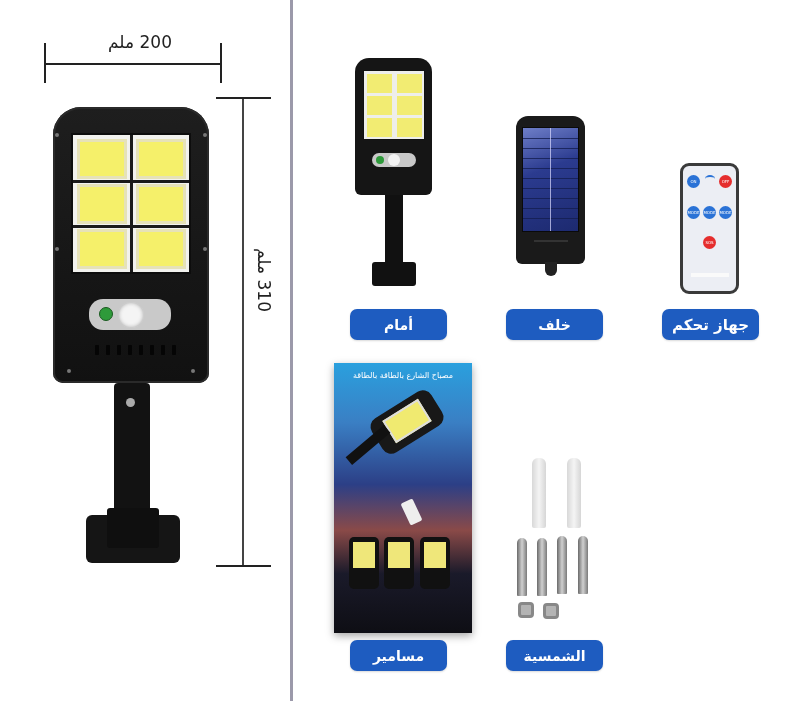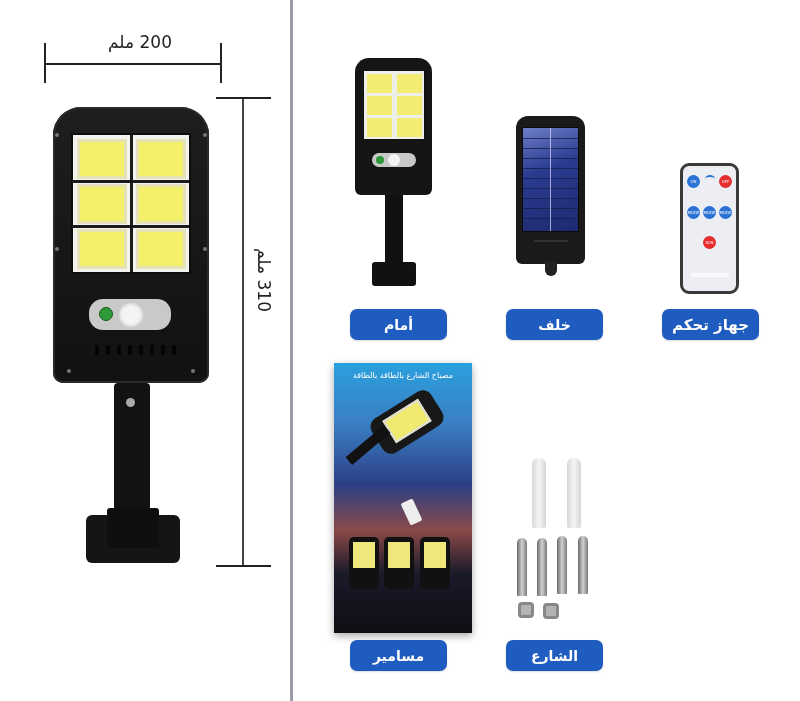--- a/index.html
+++ b/index.html
@@ -203,13 +203,13 @@
   <div class="bolt" style="left:557px;top:536px;"></div>
   <div class="bolt" style="left:578px;top:536px;"></div>
   <div class="nut" style="left:518px;top:602px;"></div>
   <div class="nut" style="left:543px;top:603px;"></div>
 </div>
 
 <div class="tag" style="left:350px;top:309px;width:97px;">أمام</div>
 <div class="tag" style="left:506px;top:309px;width:97px;">خلف</div>
 <div class="tag" style="left:662px;top:309px;width:97px;font-size:15px;">جهاز تحكم</div>
 <div class="tag" style="left:350px;top:640px;width:97px;">مسامير</div>
-<div class="tag" style="left:506px;top:640px;width:97px;">الشارع</div>
+<div class="tag" style="left:506px;top:640px;width:97px;">الشمسية</div>
 
 </body></html>

